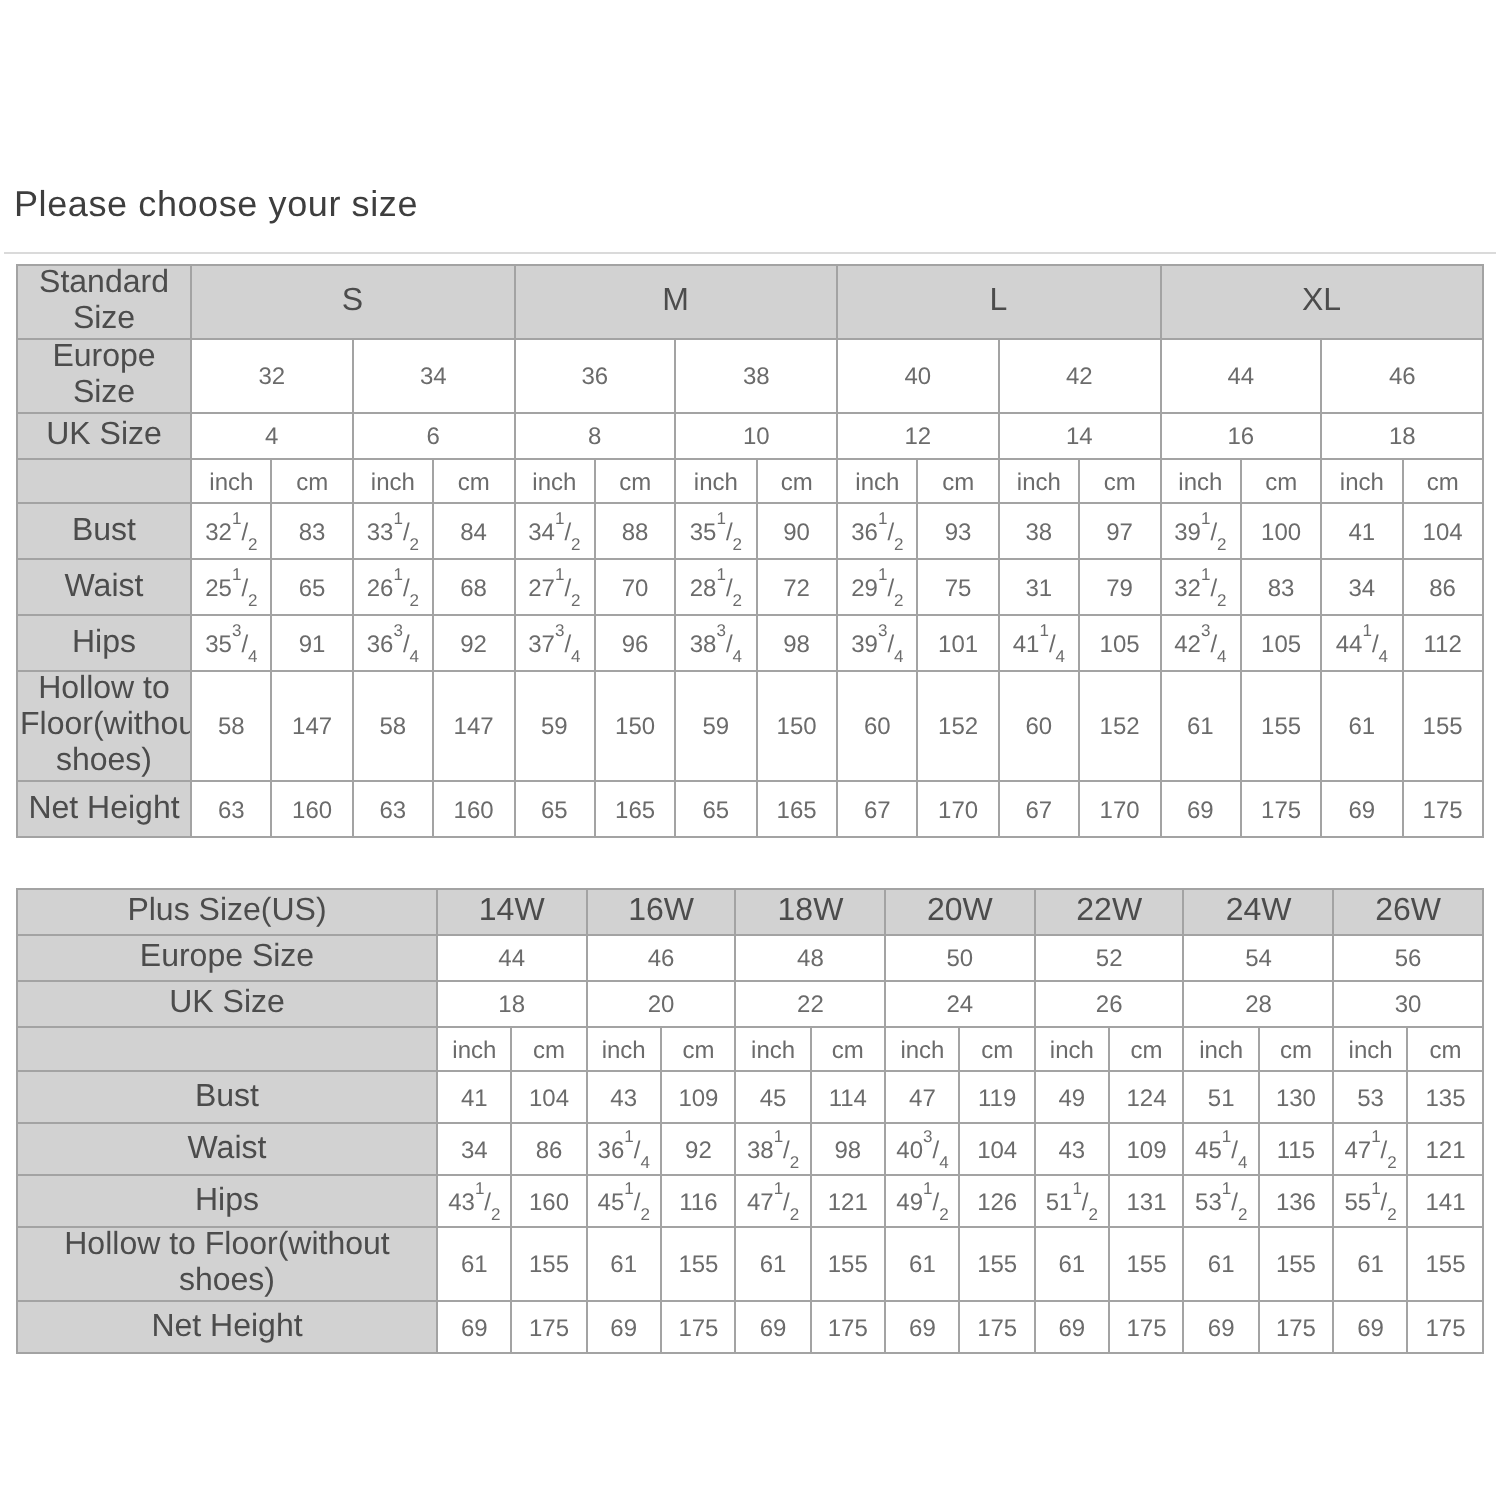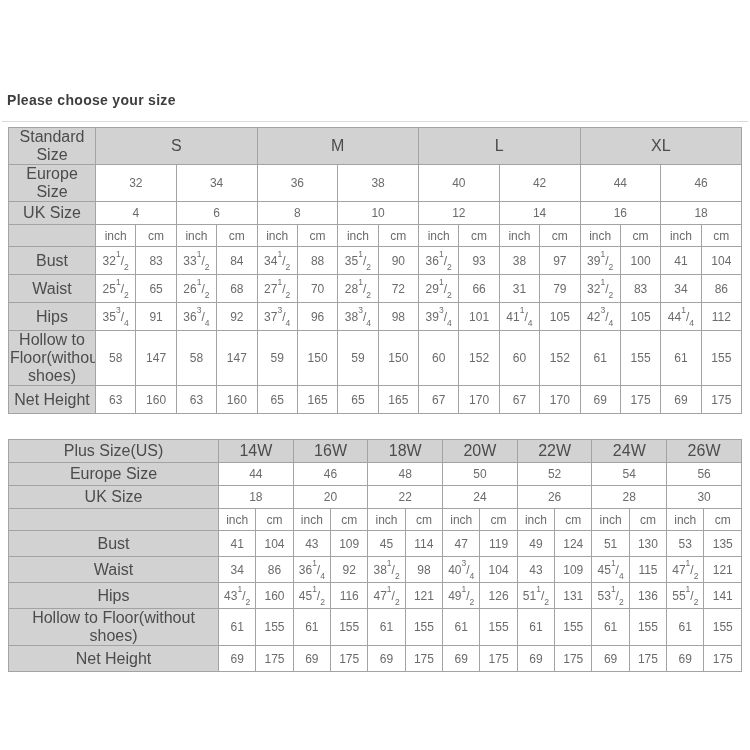--- a/index.html
+++ b/index.html
@@ -6,22 +6,22 @@
     margin: 0;
     padding: 0;
     background: #ffffff;
     width: 750px;
     height: 750px;
     overflow: hidden;
     font-family: "Liberation Sans", sans-serif;
   }
   .page { padding-top: 92px; }
   h1.page-title {
-    font-size: 14px;
-    font-weight: 700;
+    font-size: 18px;
+    font-weight: 400;
     color: #3e3e3e;
     margin: 0 0 0 7px;
     letter-spacing: 0.3px;
   }
   .rule {
     border-top: 1px solid #dadada;
     margin: 13px 2px 5px 2px;
     height: 0;
   }
   table.size-table {
@@ -153,21 +153,21 @@
           <th class="hcell">Waist</th>
           <td class="vcell">25<sup>1</sup>/<sub>2</sub></td>
           <td class="vcell">65</td>
           <td class="vcell">26<sup>1</sup>/<sub>2</sub></td>
           <td class="vcell">68</td>
           <td class="vcell">27<sup>1</sup>/<sub>2</sub></td>
           <td class="vcell">70</td>
           <td class="vcell">28<sup>1</sup>/<sub>2</sub></td>
           <td class="vcell">72</td>
           <td class="vcell">29<sup>1</sup>/<sub>2</sub></td>
-          <td class="vcell">66</td>
+          <td class="vcell">75</td>
           <td class="vcell">31</td>
           <td class="vcell">79</td>
           <td class="vcell">32<sup>1</sup>/<sub>2</sub></td>
           <td class="vcell">83</td>
           <td class="vcell">34</td>
           <td class="vcell">86</td>
         </tr>
         <tr class="r-measure">
           <th class="hcell">Hips</th>
           <td class="vcell">35<sup>3</sup>/<sub>4</sub></td>

